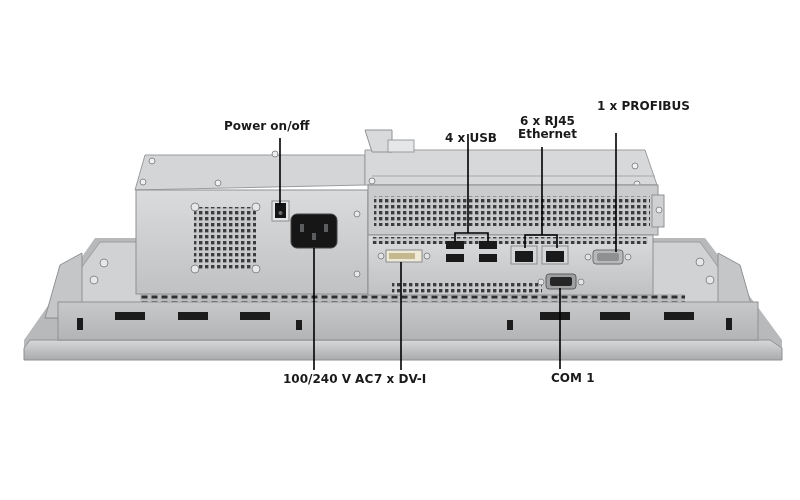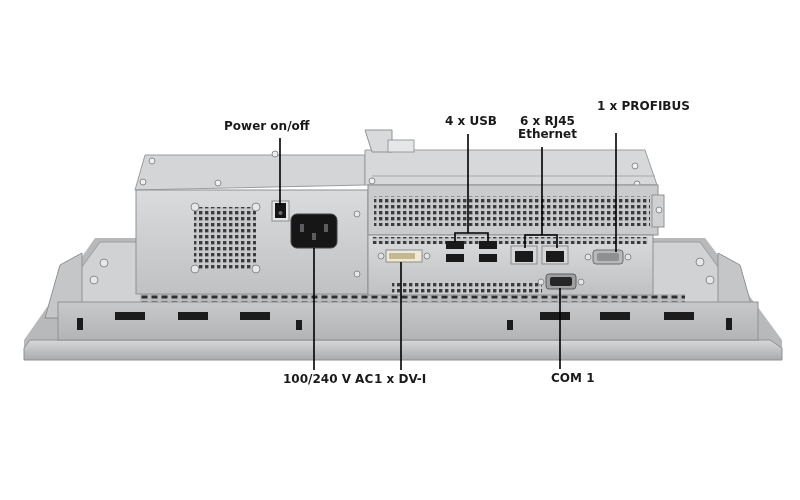--- a/index.html
+++ b/index.html
@@ -153,22 +153,22 @@
     <polyline points="525,248 525,235 557,235 557,248"></polyline>
     <line x1="616" y1="133" x2="616" y2="252"></line>
     <line x1="314" y1="248" x2="314" y2="370"></line>
     <line x1="401" y1="262" x2="401" y2="370"></line>
     <line x1="560" y1="288" x2="560" y2="369"></line>
   </g>
 </svg>
 
 
 <div class="label" style="left:224px; top:120px;">Power on/off</div>
-<div class="label" style="left:445px; top:115px;">4 x USB</div>
+<div class="label" style="left:445px; top:132px;">4 x USB</div>
 <div class="label two-line" style="left:518px; top:115px;">
   <div>6 x RJ45</div>
   <div>Ethernet</div>
 </div>
 <div class="label" style="left:597px; top:100px;">1 x PROFIBUS</div>
 <div class="label" style="left:251px; top:373px;margin-left:32px;">100/240 V AC</div>
-<div class="label" style="left:374px; top:373px;">1 x DV-I</div>
+<div class="label" style="left:374px; top:373px;">7 x DV-I</div>
 <div class="label" style="left:551px; top:372px;">COM 1</div>
 </div>
 
 </body></html>

